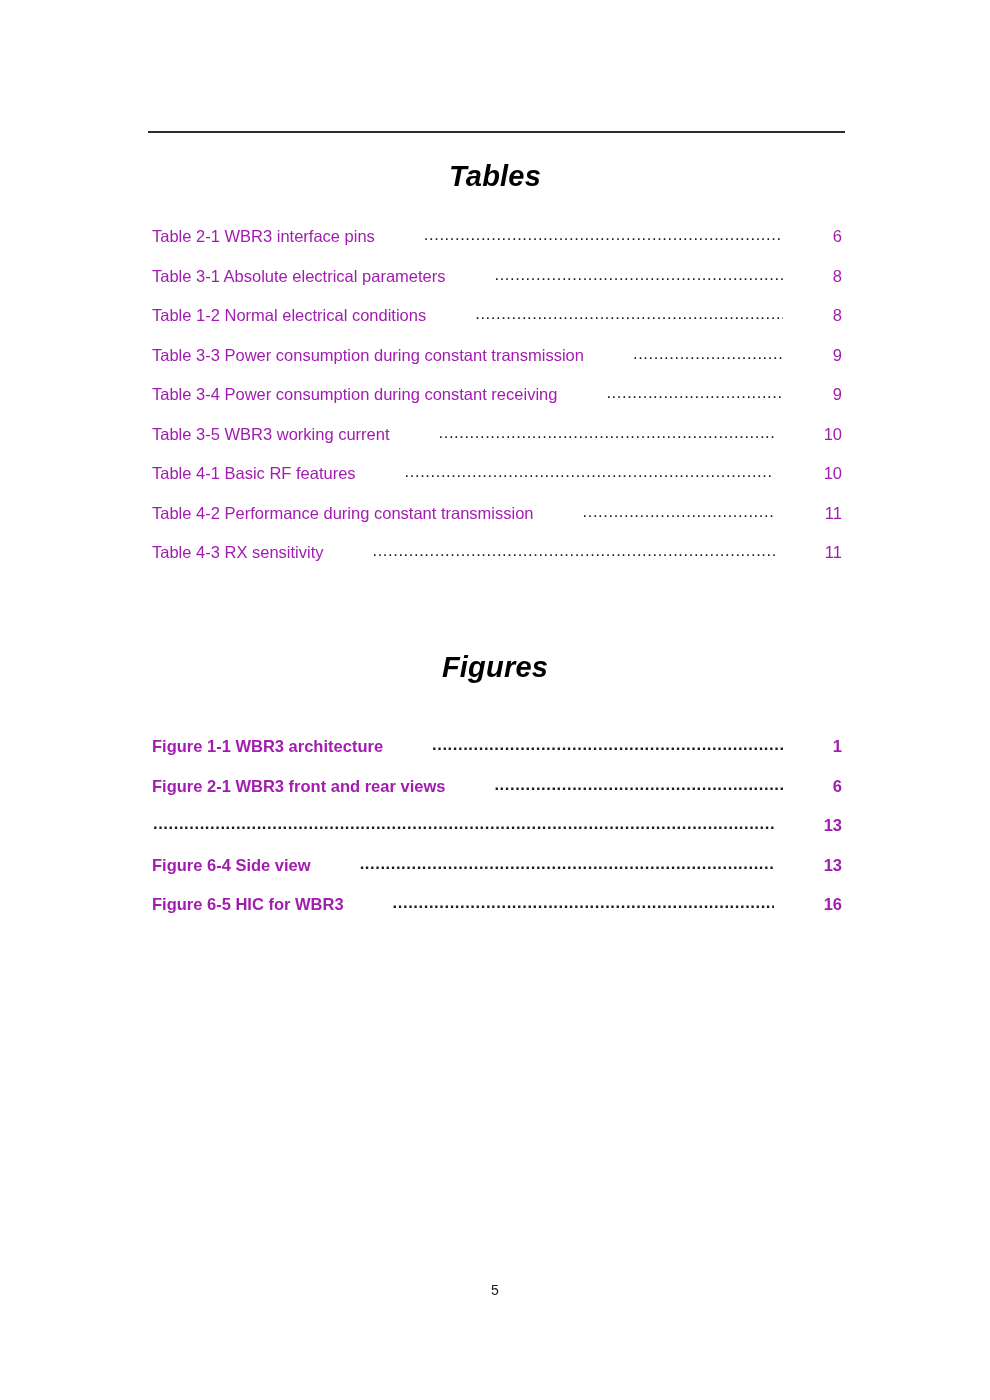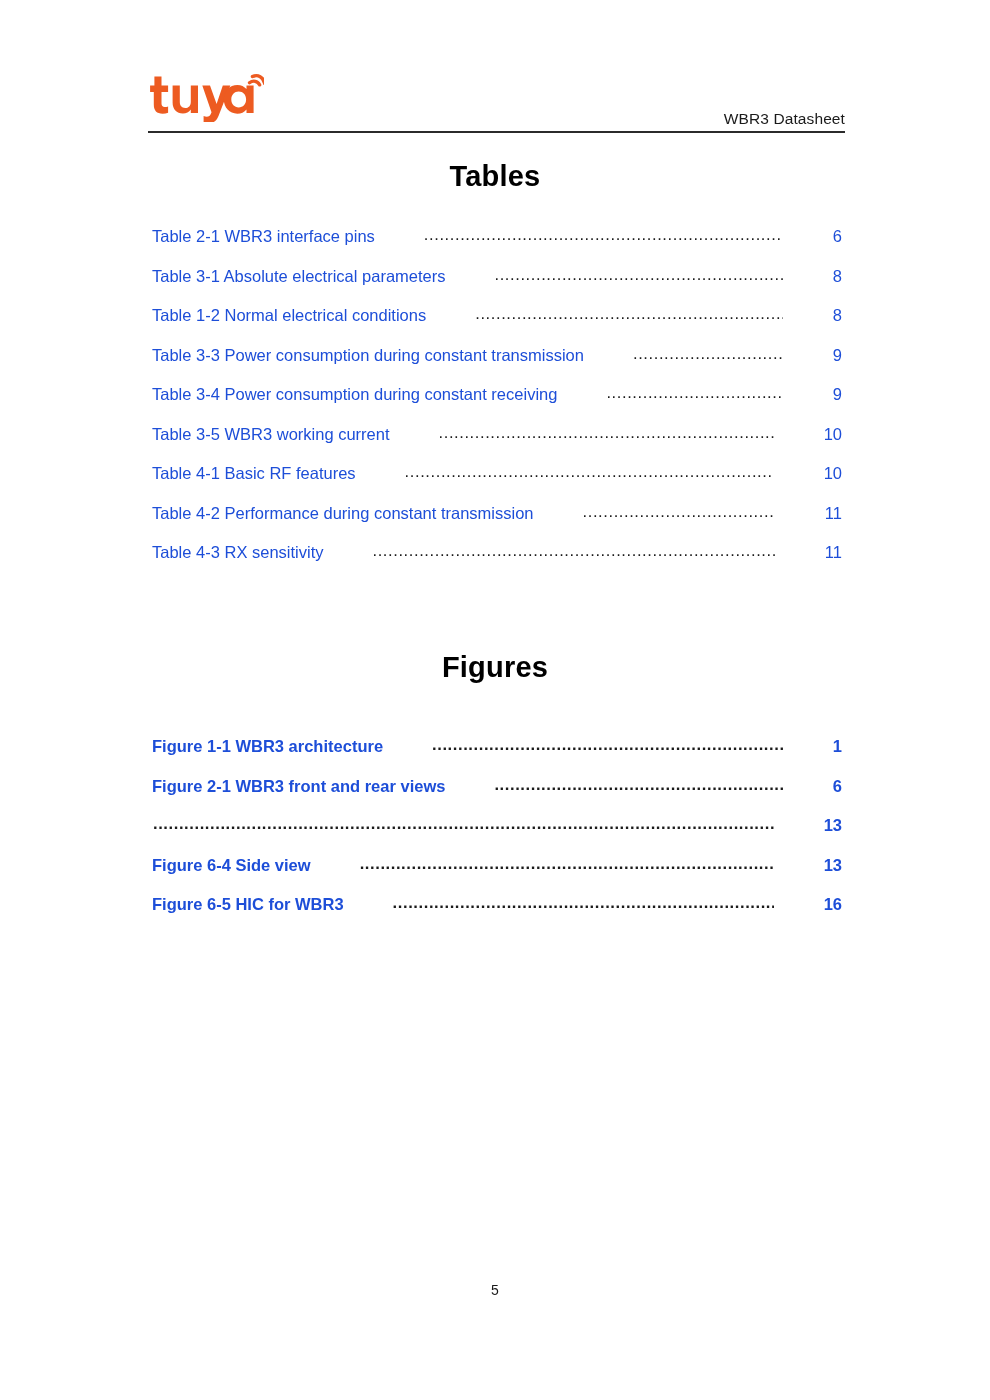--- a/index.html
+++ b/index.html
@@ -72,20 +72,21 @@
   .section-heading {
     position: absolute;
     left: 0;
     width: 990px;
     text-align: center;
     font-size: 29px;
     font-weight: bold;
     line-height: 1;
     color: #000000;
     letter-spacing: 0.2px;
+    font-style: italic;
   }
 
   .section-heading.tables  { top: 162px; }
   .section-heading.figures { top: 633px; margin-top: 20px; }
 
   
   .toc-list {
     position: absolute;
     left: 152px;
     width: 690px;
@@ -97,21 +98,21 @@
   .toc-list.tables  { top: 226px; }
   .toc-list.figures { top: 736px; font-weight: bold; }
 
   .toc-entry {
     display: flex;
     align-items: baseline;
     width: 100%;
     height: 39.5px;
     font-size: 16.5px;
     line-height: 20px;
-    color: #1d4ed8;
+    color: #a21caf;
     white-space: nowrap;
     overflow: hidden;
     gap: 48px;
   }
 
   .toc-label {
     flex: 0 0 auto;
   }
 
   .toc-leader {
@@ -152,44 +153,20 @@
     font-size: 14px;
     line-height: 1;
     color: #1a1a1a;
   }
 </style>
 </head>
 <body>
 
 <div class="page">
 
-  <div class="page-header">
-
-    <div class="logo">
-      <svg viewBox="0 0 116 52" xmlns="http://www.w3.org/2000/svg" aria-label="tuya">
-        <g fill="#ED5B21">
-
-          <path d="M6.4 6.5h7.1v9.1h6.6v6.3h-6.6v11.7c0 2.3 1.1 3.4 3.2 3.4 1.2 0 2.3-.2 3.4-.6v6.4c-1.6.6-3.4.9-5.4.9-6 0-8.9-3.1-8.9-9.2V21.9H2.1v-6.3h4.3V6.5z"></path>
-
-          <path d="M24.6 15.6h7.2v16.2c0 4 2 6.2 5.4 6.2s5.6-2.3 5.6-6.3V15.6h7.2v27.4h-7.2v-3.4c-1.8 2.6-4.5 4-7.9 4-6.3 0-10.3-4.2-10.3-11V15.6z"></path>
-
-          <path d="M54.3 15.6h7.7l6.6 18.3 6.2-18.3h7.5L70.5 45.9c-2.1 5.2-5 7.3-10 7.3-1.8 0-3.4-.3-4.9-.9v-6.2c1.1.4 2.1.6 3.1.6 2.1 0 3.4-.9 4.3-3.2l.5-1.3-9.2-26.6z"></path>
-
-          <path d="M98.5 15.6h7.1v27.4h-7.1v-3.6c-2.2 2.8-5.3 4.3-9.2 4.3-7.8 0-13.5-6.1-13.5-14.4s5.8-14.4 13.6-14.4c3.8 0 6.9 1.5 9.1 4.2v-3.5zm-7.8 21.8c4.3 0 7.4-3.2 7.4-7.9s-3.1-7.9-7.4-7.9-7.4 3.3-7.4 7.9 3.1 7.9 7.4 7.9z"></path>
-        </g>
-        <g fill="none" stroke="#ED5B21" stroke-linecap="round">
-
-          <path d="M101.5 12.8c3.6-2.9 8.2-1.9 10.2 2.1" stroke-width="3.3"></path>
-          <path d="M104.4 6.6c5.5-2.4 11.1.4 12.2 6.9" stroke-width="3.3"></path>
-        </g>
-      </svg>
-    </div>
-
-    <div class="header-title">WBR3 Datasheet</div>
-  </div>
 
   <div class="header-rule"></div>
 
   <div class="section-heading tables">Tables</div>
 
   <ul class="toc-list tables">
     <li class="toc-entry">
       <span class="toc-label">Table 2-1 WBR3 interface pins</span>
       <span class="toc-leader"></span>
       <span class="toc-page">6</span>

